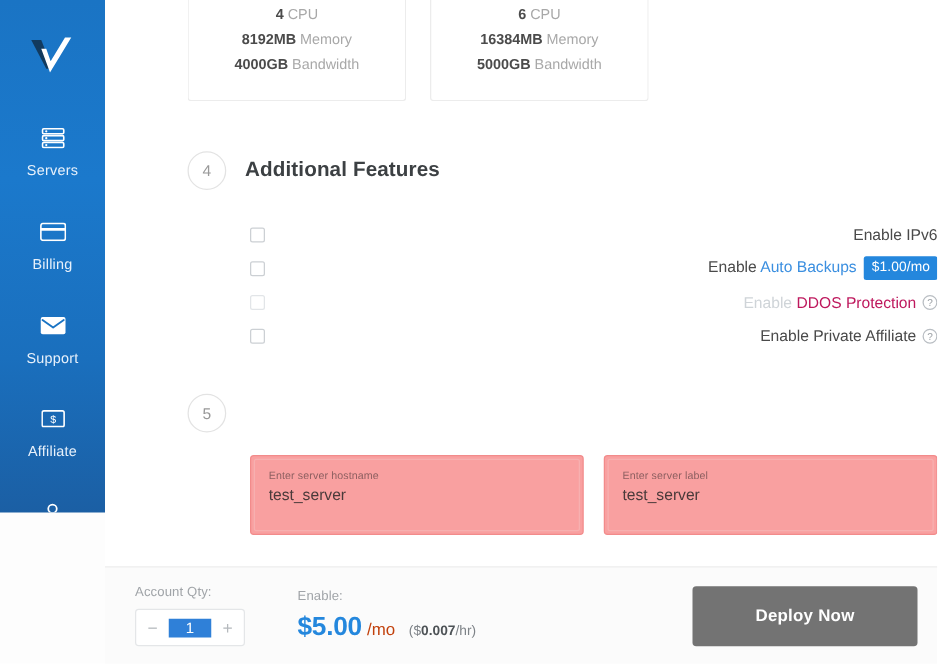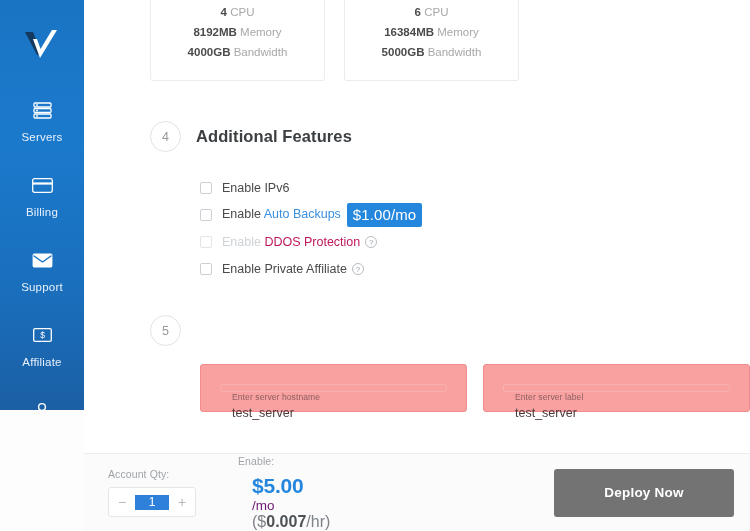--- a/index.html
+++ b/index.html
@@ -111,20 +111,21 @@
     font-weight: bold;
     letter-spacing: .1px;
   }
 
   
   .features { margin-top: 22px; padding-left: 50px; }
   .feature-row {
     display: flex; align-items: center;
     height: 27px;
     gap: 10px;
+    justify-content: space-between;
   }
   .cbox {
     width: 12px; height: 12px;
     border: 1px solid #ccd0d4;
     border-radius: 2px;
     background: #fff;
     flex: 0 0 12px;
     cursor: pointer;
   }
   .cbox.dim { border-color: #e2e5e8; }
@@ -133,21 +134,21 @@
     color: #4a4a4a;
     white-space: nowrap;
   }
   .feat-label .lnk { color: #3b8fe0; }
   .feat-label.disabled { color: #cfd4d8; }
   .feat-label.disabled .lnk { color: #be185d; }
   .badge {
     display: inline-block;
     background: #2487dd;
     color: #fff;
-    font-size: 15px;
+    font-size: 11px;
     padding: 3px 6px 4px 6px;
     border-radius: 2px;
     margin-left: 6px;
     vertical-align: middle;
     letter-spacing: .1px;
   }
   .qmark {
     display: inline-flex; align-items: center; justify-content: center;
     width: 12px; height: 12px;
     border: 1px solid #b9bec3;
@@ -164,23 +165,23 @@
   .host-fields {
     display: flex;
     gap: 16px;
     margin-top: 18px;
     padding-left: 50px;
   }
   .host-field {
     background: #f9a0a0;
     border: 1px solid #f28b8b;
     border-radius: 3px;
-    padding: 19px;
+    padding: 2px;
     width: 289px;
-    height: 48px;
+    height: 64px;
   }
   .host-field.wide { width: 289px; }
   .host-inner {
     border: 1px solid #f7b0b0;
     border-radius: 2px;
     height: 100%;
     padding: 6px 11px 0 11px;
   }
   .host-ph {
     font-size: 8.5px;
@@ -239,34 +240,34 @@
   .step-val {
     flex: 1 1 auto;
     text-align: center;
     font-size: 12px;
     color: #fff;
     background: #2f80d8;
     line-height: 15px;
     padding: 0 1px;
   }
   .summary-block { margin-left: 18px; }
-  .price-row { display: flex; align-items: baseline; flex-direction: column; }
+  .price-row { display: flex; align-items: baseline; }
   .price-main {
     font-size: 21px;
     color: #2487dd;
     font-weight: bold;
     letter-spacing: -.2px;
   }
   .price-per {
     font-size: 13.5px;
-    color: #701a75;
-    margin-left: 14px;
+    color: #c2410c;
+    margin-left: 4px;
   }
   .price-hr {
-    font-size: 16px;
+    font-size: 11px;
     color: #7d8287;
     margin-left: 11px;
   }
   .price-hr b { color: #4d5256; font-weight: bold; }
   .deploy-wrap { margin-left: auto; }
   .deploy-btn {
     width: 180px; height: 48px;
     background: #737373;
     border: none;
     border-radius: 3px;

